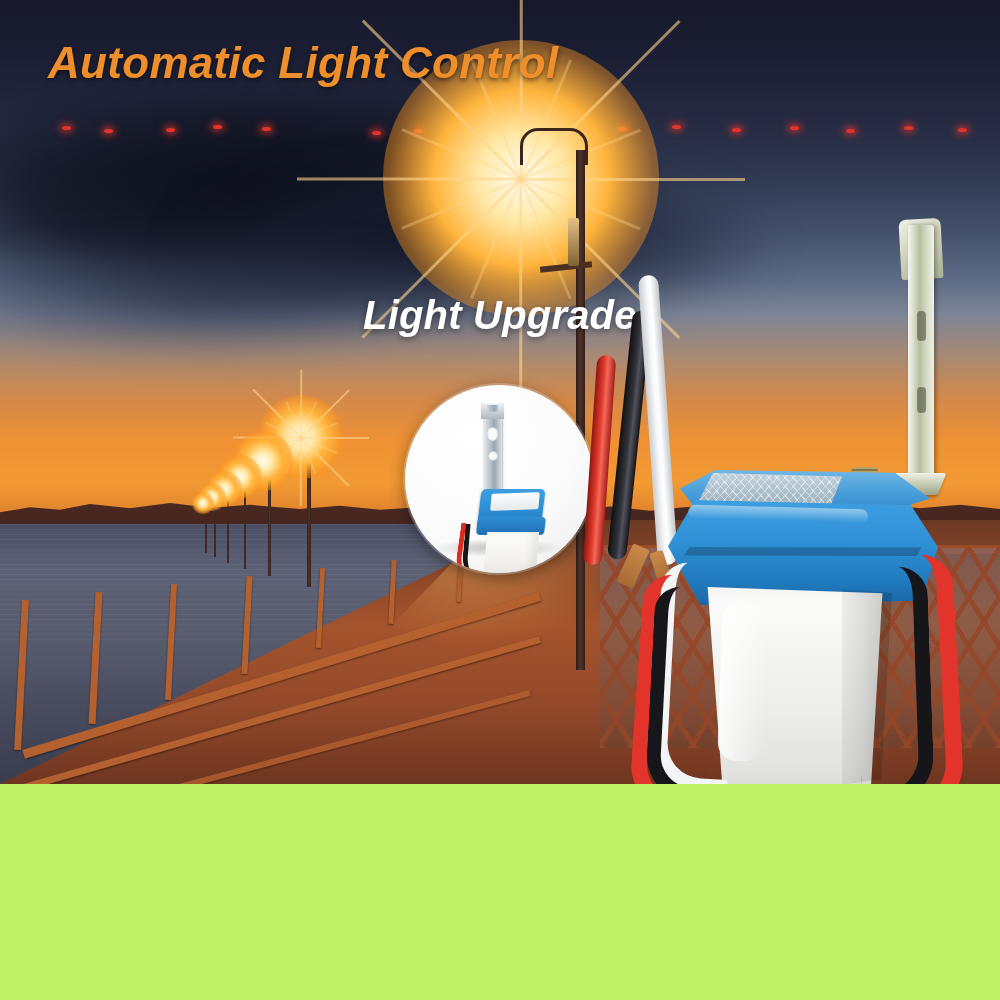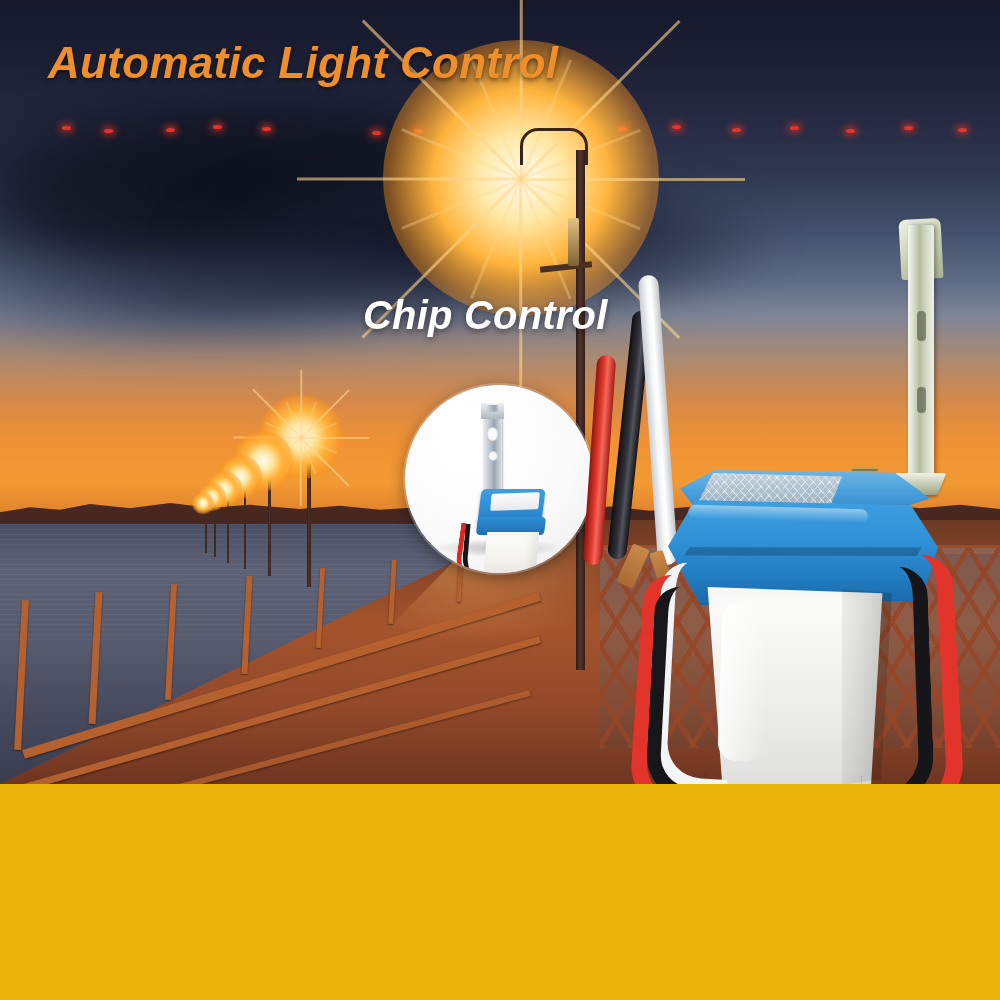--- a/index.html
+++ b/index.html
@@ -3,21 +3,21 @@
 <meta charset="utf-8">
 <title>Automatic Light Control</title>
 <style>
   html,body{margin:0;padding:0;background:#fff;}
   body{font-family:"Liberation Sans",sans-serif;}
 
   #poster{
     position:relative;
     width:1000px;height:1000px;
     overflow:hidden;
-    background:#eab308;
+    background:#bef264;
   }
 
   
   .scene{
     position:absolute;left:0;top:0;width:1000px;height:784px;
     overflow:hidden;
     background:#11131f;
   }
   
   .sky{
@@ -452,21 +452,21 @@
         <div class="lamp-pole" style="left: 205px; top: 503px; width: 2px; height: 50px;"></div>
         <div class="glow" style="left: 191.8px; top: 491.8px; width: 22.4px; height: 22.4px;"></div>
       </div>
 
     <div class="lamp-pole" style="left:576px;top:150px;width:9px;height:520px;"></div>
     <div class="lamp-arm" style="left:520px;top:128px;width:62px;height:34px;"></div>
     <div style="position:absolute;left:540px;top:264px;width:52px;height:6px;background:#4a2f23;transform:rotate(-6deg);"></div>
     <div style="position:absolute;left:568px;top:218px;width:11px;height:48px;background:linear-gradient(to bottom,#e3c184,#7e6233);border-radius:2px;"></div>
 
     <div class="title">Automatic Light Control</div>
-    <div class="subtitle">Chip Control</div>
+    <div class="subtitle">Light Upgrade</div>
 
     <div class="inset">
       <div class="inset-shadow"></div>
       <div class="mini-bracket"></div>
       <div class="mini-hole" style="left:82px;top:42px;width:11px;height:14px;border-radius:6px;background:#fafbfb;"></div>
       <div class="mini-hole" style="left:83px;top:66px;width:10px;height:10px;"></div>
       <div style="position:absolute;left:76px;top:18px;width:23px;height:16px;background:linear-gradient(to bottom,#eef1f3,#aeb8c0);clip-path:polygon(0% 0%,26% 0%,26% 55%,74% 55%,74% 0%,100% 0%,100% 100%,0% 100%);"></div>
       <div class="mini-bracket-foot"></div>
       <div class="mini-cap"></div>
       <div class="mini-label"></div>

